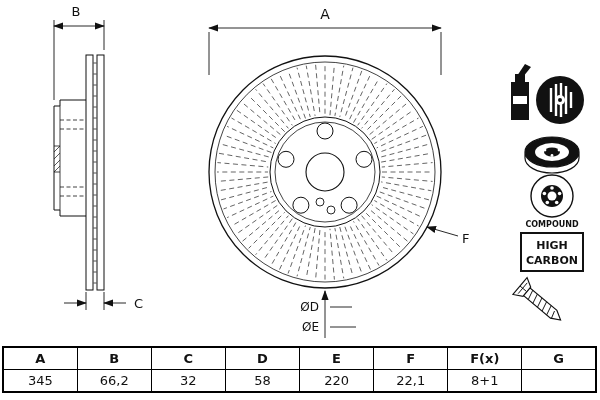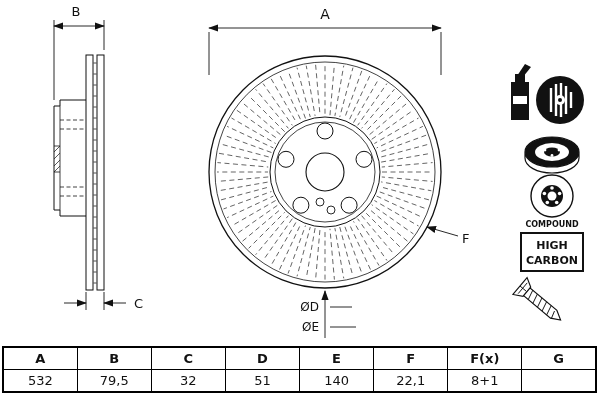--- a/index.html
+++ b/index.html
@@ -245,25 +245,25 @@
     <th>A</th>
     <th>B</th>
     <th>C</th>
     <th>D</th>
     <th>E</th>
     <th>F</th>
     <th>F(x)</th>
     <th>G</th>
   </tr>
   <tr>
-    <td>532</td>
-    <td>79,5</td>
+    <td>345</td>
+    <td>66,2</td>
     <td>32</td>
-    <td>51</td>
-    <td>140</td>
+    <td>58</td>
+    <td>220</td>
     <td>22,1</td>
     <td>8+1</td>
     <td></td>
   </tr>
 </tbody>
     </table>
 
 </div>
 
 </body></html>

